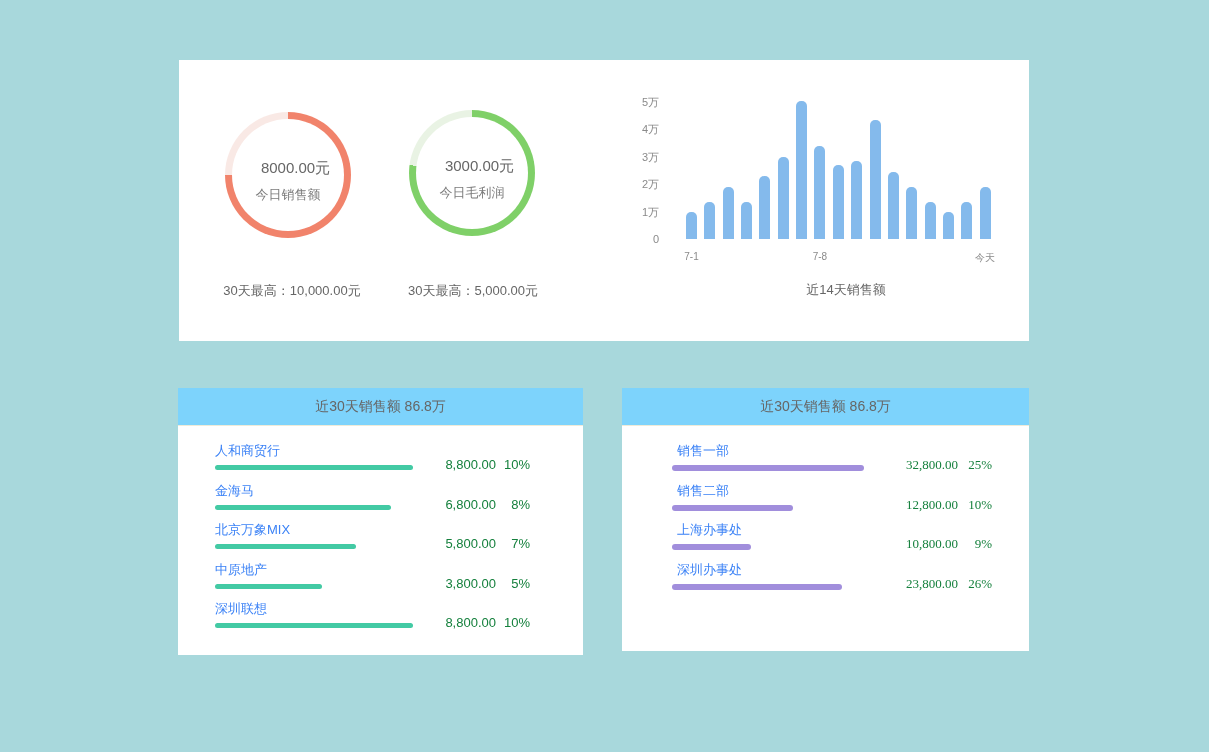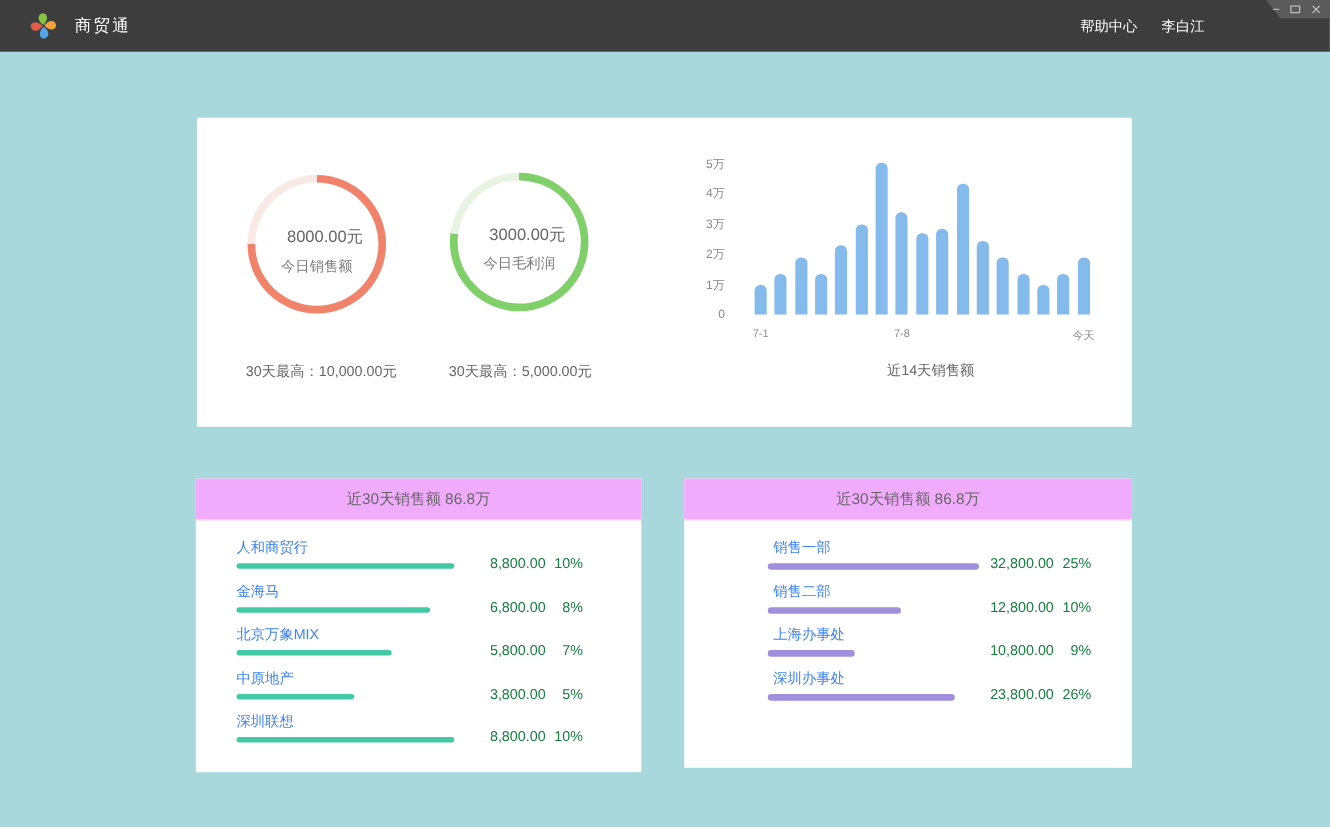--- a/index.html
+++ b/index.html
@@ -45,62 +45,40 @@
   
   .y-axis { position:absolute; left:420px; top:42px; width:60px; height:137px; }
   .ytick { position:absolute; right:0; transform:translateY(-50%); font-size:11px; color:#8A8A8A; width:60px; text-align:right; }
   .plot { position:absolute; left:507px; top:42px; width:312px; height:137px; }
   .vbar { position:absolute; bottom:0; border-radius:5px 5px 0 0; }
   .x-axis { position:absolute; left:507px; top:191px; width:312px; height:14px; }
   .xlabel { position:absolute; transform:translateX(-50%); font-size:10px; color:#8A8A8A; white-space:nowrap; }
   .chart-title { position:absolute; left:507px; top:221px; width:320px; text-align:center; font-size:13px; color:#666666; }
 
   
-  .card-header { height:38px; background:#f0abfc; border-bottom:1px solid #EFEBD9;
+  .card-header { height:38px; background:#7dd3fc; border-bottom:1px solid #EFEBD9;
                  display:flex; align-items:center; justify-content:center; font-size:14px; color:#666666; }
   .rows { padding-top:17px; }
   .bl-card .rows { padding-left:37px; padding-right:53px; }
-  .br-card .rows { padding-left:76px; padding-right:37px; }
+  .br-card .rows { padding-left:50px; padding-right:37px;font-family:Liberation Serif, serif; }
   .hrow { position:relative; height:39.5px; }
   .hrow-name { font-size:13px; color:#3b82f6; line-height:16px; }
   .br-card .hrow-name { padding-left:5px; }
   .hrow-bar { margin-top:6px; width:198px; }
   .hrow-bar span { display:block; height:5px; border-radius:3px; }
   .br-card .hrow-bar span { height:6px; }
   .hrow-val { position:absolute; right:0; top:14px; font-size:13px; color:#15803d; white-space:nowrap; }
   .hrow-val .amt { display:inline-block; min-width:70px; text-align:right; }
   .hrow-val .pct { display:inline-block; min-width:34px; text-align:right; }
 </style>
 </head>
 <body>
 
 <div>
 
-  <div class="titlebar">
-    <div class="brand">
-      <svg width="27" height="29" viewBox="0 0 32 32">
-        <g>
-          <path class="petal" d="M16 15 C 10.5 7, 14.5 1.5, 20 3 C 24.5 4.5, 23.5 12, 16 15 Z" transform="rotate(-18 16 16)" fill="#82C341"></path>
-          <path class="petal" d="M16 15 C 10.5 7, 14.5 1.5, 20 3 C 24.5 4.5, 23.5 12, 16 15 Z" transform="rotate(72 16 16)" fill="#F3A13C"></path>
-          <path class="petal" d="M16 15 C 10.5 7, 14.5 1.5, 20 3 C 24.5 4.5, 23.5 12, 16 15 Z" transform="rotate(162 16 16)" fill="#55A6E8"></path>
-          <path class="petal" d="M16 15 C 10.5 7, 14.5 1.5, 20 3 C 24.5 4.5, 23.5 12, 16 15 Z" transform="rotate(252 16 16)" fill="#E25C4A"></path>
-        </g>
-      </svg>
-      <span class="brand-name">商贸通</span>
-    </div>
-    <div class="titlebar-right">
-      <span>帮助中心</span>
-      <span>李白江</span>
-    </div>
-    <div class="win-controls">
-      <span class="wc wc-min"></span>
-      <span class="wc wc-max"></span>
-      <span class="wc wc-close"></span>
-    </div>
-  </div>
 
   <div class="content">
 
     <div class="card top-card">
 
       <div class="gauge gauge-0" style="background: conic-gradient(rgb(241, 131, 107) 0%, rgb(241, 131, 107) 75%, rgb(249, 233, 229) 75%, rgb(249, 233, 229) 100%);">
         <div class="gauge-hole"></div>
         <div class="gauge-text">
           <div class="gauge-value">8000.00元</div>
           <div class="gauge-caption">今日销售额</div>

